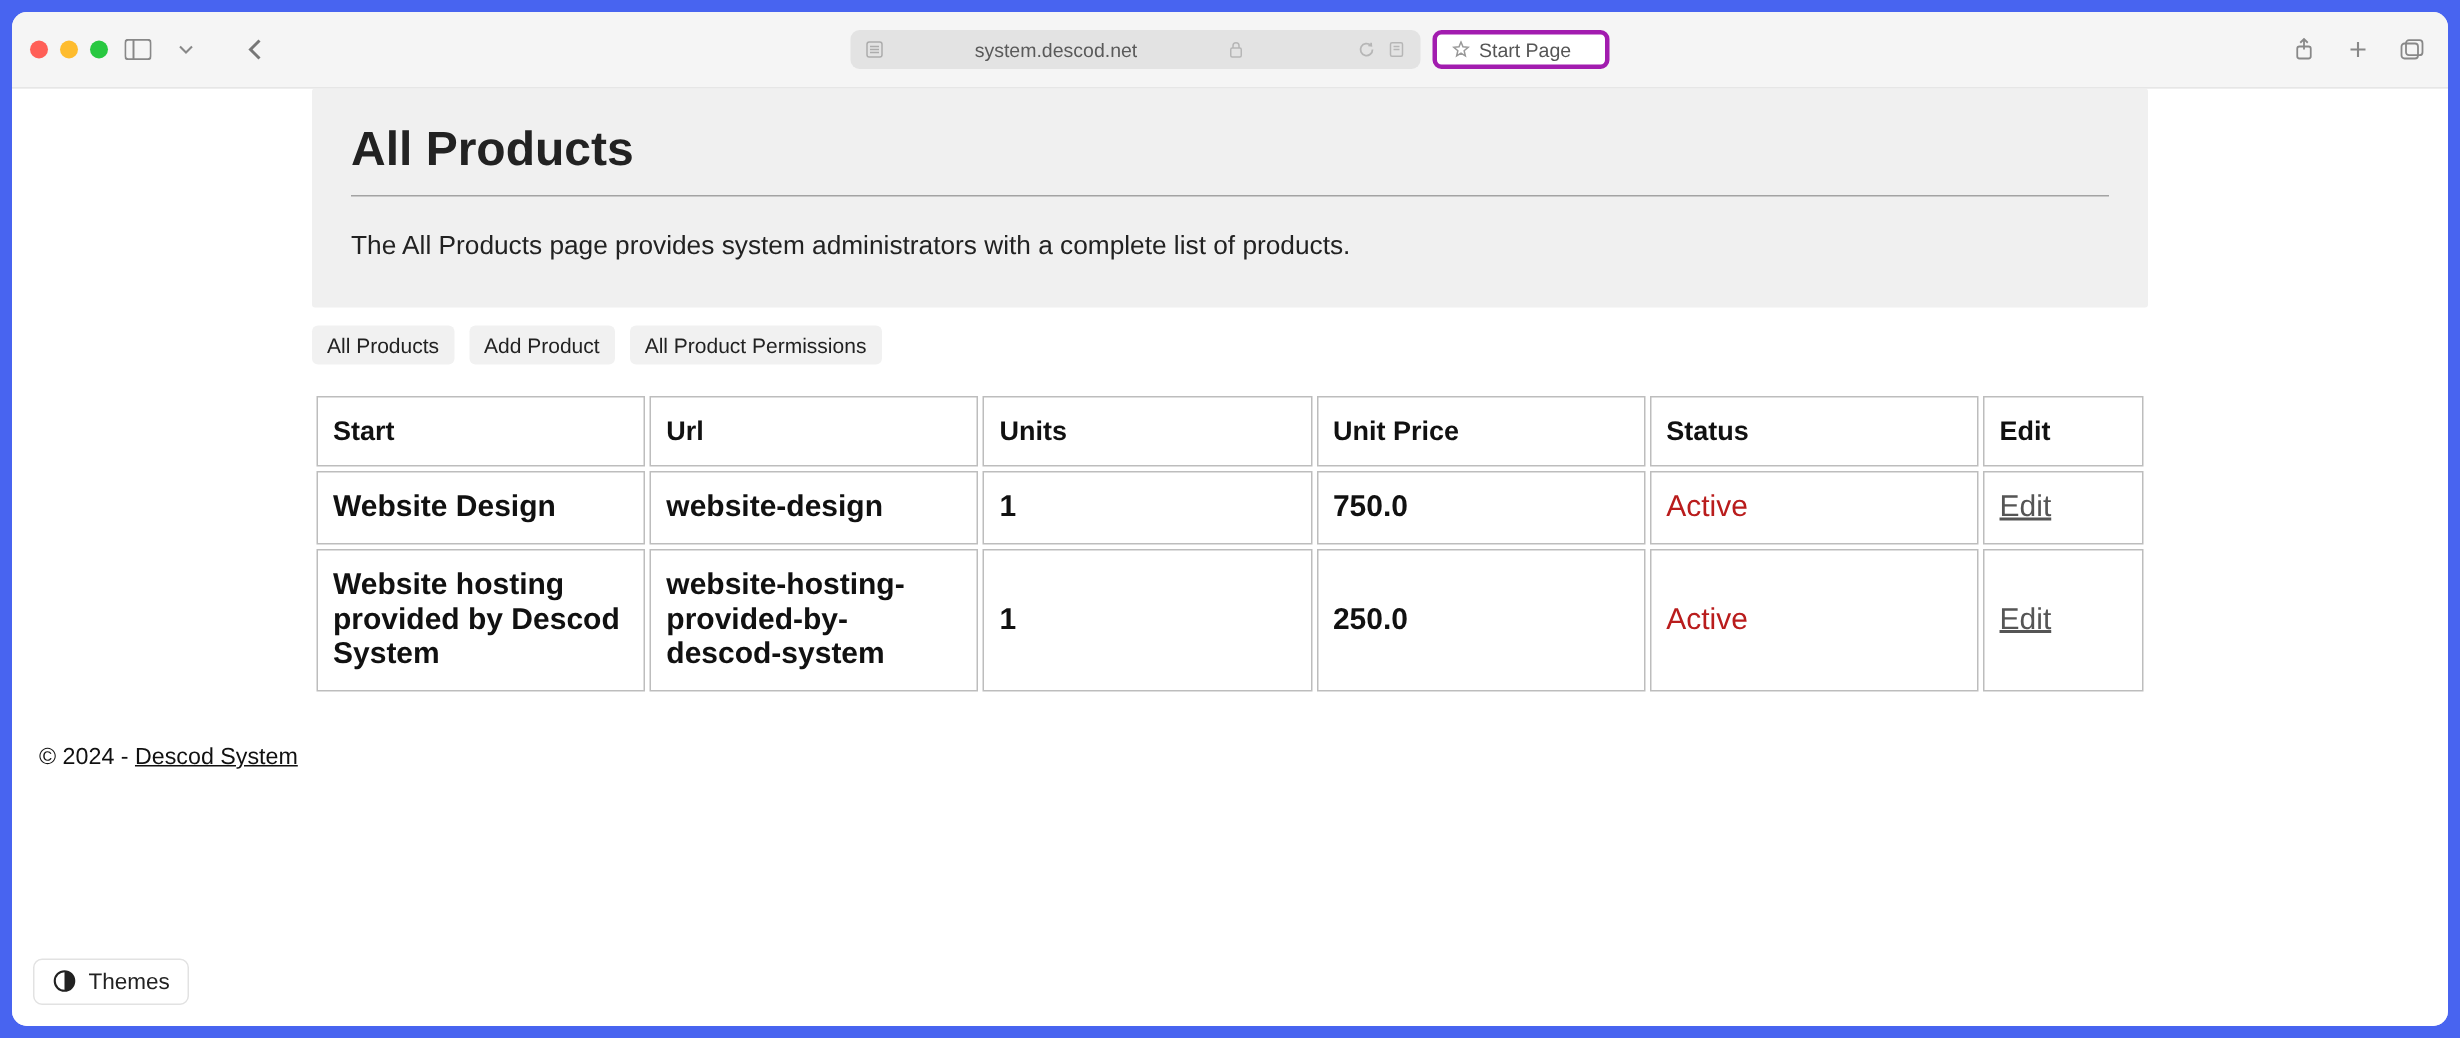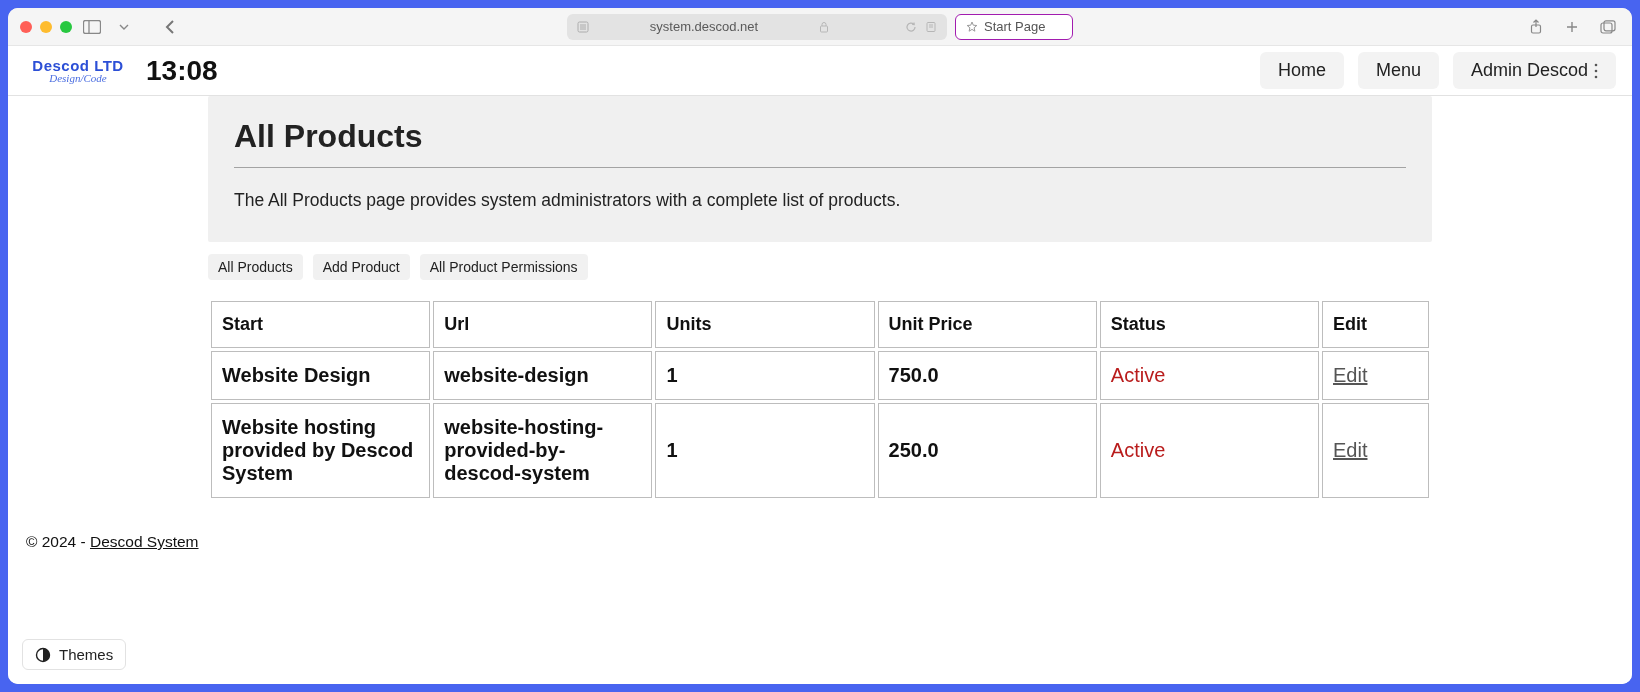--- a/index.html
+++ b/index.html
@@ -15,21 +15,21 @@
     .browser {
       background: #f1f1f1;
       border-radius: 10px;
       height: 100%;
       display: flex;
       flex-direction: column;
       overflow: hidden;
     }
     
     .titlebar {
-      height: 38px;
+      height: 51px;
       display: flex;
       align-items: center;
       padding: 0 12px;
       background: #f5f5f5;
       border-bottom: 1px solid #e6e6e6;
       position: relative;
       gap: 8px;
     }
     .traffic { display: flex; gap: 8px; align-items: center; }
     .dot { width: 12px; height: 12px; border-radius: 50%; }
@@ -58,21 +58,21 @@
       padding: 0 10px;
       gap: 8px;
       width: 380px;
       color: #5a5a5a;
       font-size: 13px;
     }
     .url-pill .url-text { flex: 1; text-align: center; }
     .url-pill .mini-icon { opacity: .6; }
     .bookmark-pill {
       display: flex; align-items: center; gap: 6px;
-      background: #fff; border: 1px solid #a21caf; border-radius: 6px;
+      background: #fff; border: 3px solid #a21caf; border-radius: 6px;
       height: 26px; padding: 0 10px; font-size: 13px; color: #555;
       width: 118px;
     }
     .titlebar .right { display: flex; gap: 12px; margin-left: auto; }
     
     .page {
       flex: 1;
       background: #fff;
       overflow: auto;
     }
@@ -126,21 +126,21 @@
     .col-url { width: 205px; }
     .col-units { width: 205px; }
     .col-price { width: 205px; }
     .col-status { width: 205px; }
     .col-edit { width: 100px; }
     .footer { padding: 14px 18px; font-size: 15.5px; color: #111; }
     .footer a { color: #111; text-decoration: underline; }
     .themes {
       position: absolute; left: 14px; bottom: 14px;
       background: #fff; border: 1px solid #e2e2e2; border-radius: 6px;
-      padding: 6px 12px; display: flex; align-items: flex-end; gap: 8px;
+      padding: 6px 12px; display: flex; align-items: flex-start; gap: 8px;
       font-size: 15px; color: #222;
     }
     .page-container { position: relative; height: 100%; display:flex; flex-direction:column;}
     svg { display: block; }
   </style>
 </head>
 <body>
 
 <div class="browser">
 
@@ -225,41 +225,20 @@
         <svg width="16" height="14" viewBox="0 0 16 14">
             <rect x="1" y="3" width="11" height="10" rx="2" fill="none" stroke="#888" stroke-width="1.2"></rect>
             <rect x="4" y="0.8" width="11" height="10" rx="2" fill="none" stroke="#888" stroke-width="1.2"></rect>
           </svg>
       </div>
     </div>
   </div>
 
   <div class="page">
     <div class="page-container">
-    <div class="app-header">
-      <div class="logo">
-        <div class="l1">Descod LTD</div>
-        <div class="l2">Design/Code</div>
-      </div>
-      <div class="clock">13:08</div>
-      <div class="nav">
-        <div class="nav-btn">Home</div>
-        <div class="nav-btn">Menu</div>
-        <div class="nav-btn nav-admin">
-          <span>Admin Descod</span>
-          <span>
-            <svg width="4" height="16" viewBox="0 0 4 16">
-                  <circle cx="2" cy="2" r="1.3" fill="#555"></circle>
-                  <circle cx="2" cy="8" r="1.3" fill="#555"></circle>
-                  <circle cx="2" cy="14" r="1.3" fill="#555"></circle>
-                </svg>
-          </span>
-        </div>
-      </div>
-    </div>
 
     <div class="content-band">
       <h1 class="page-title">All Products</h1>
       <div class="hr"></div>
       <div class="desc">
         <p>The All Products page provides system administrators with a complete list of products.</p>
       </div>
     </div>
 
     <div class="subtabs">

